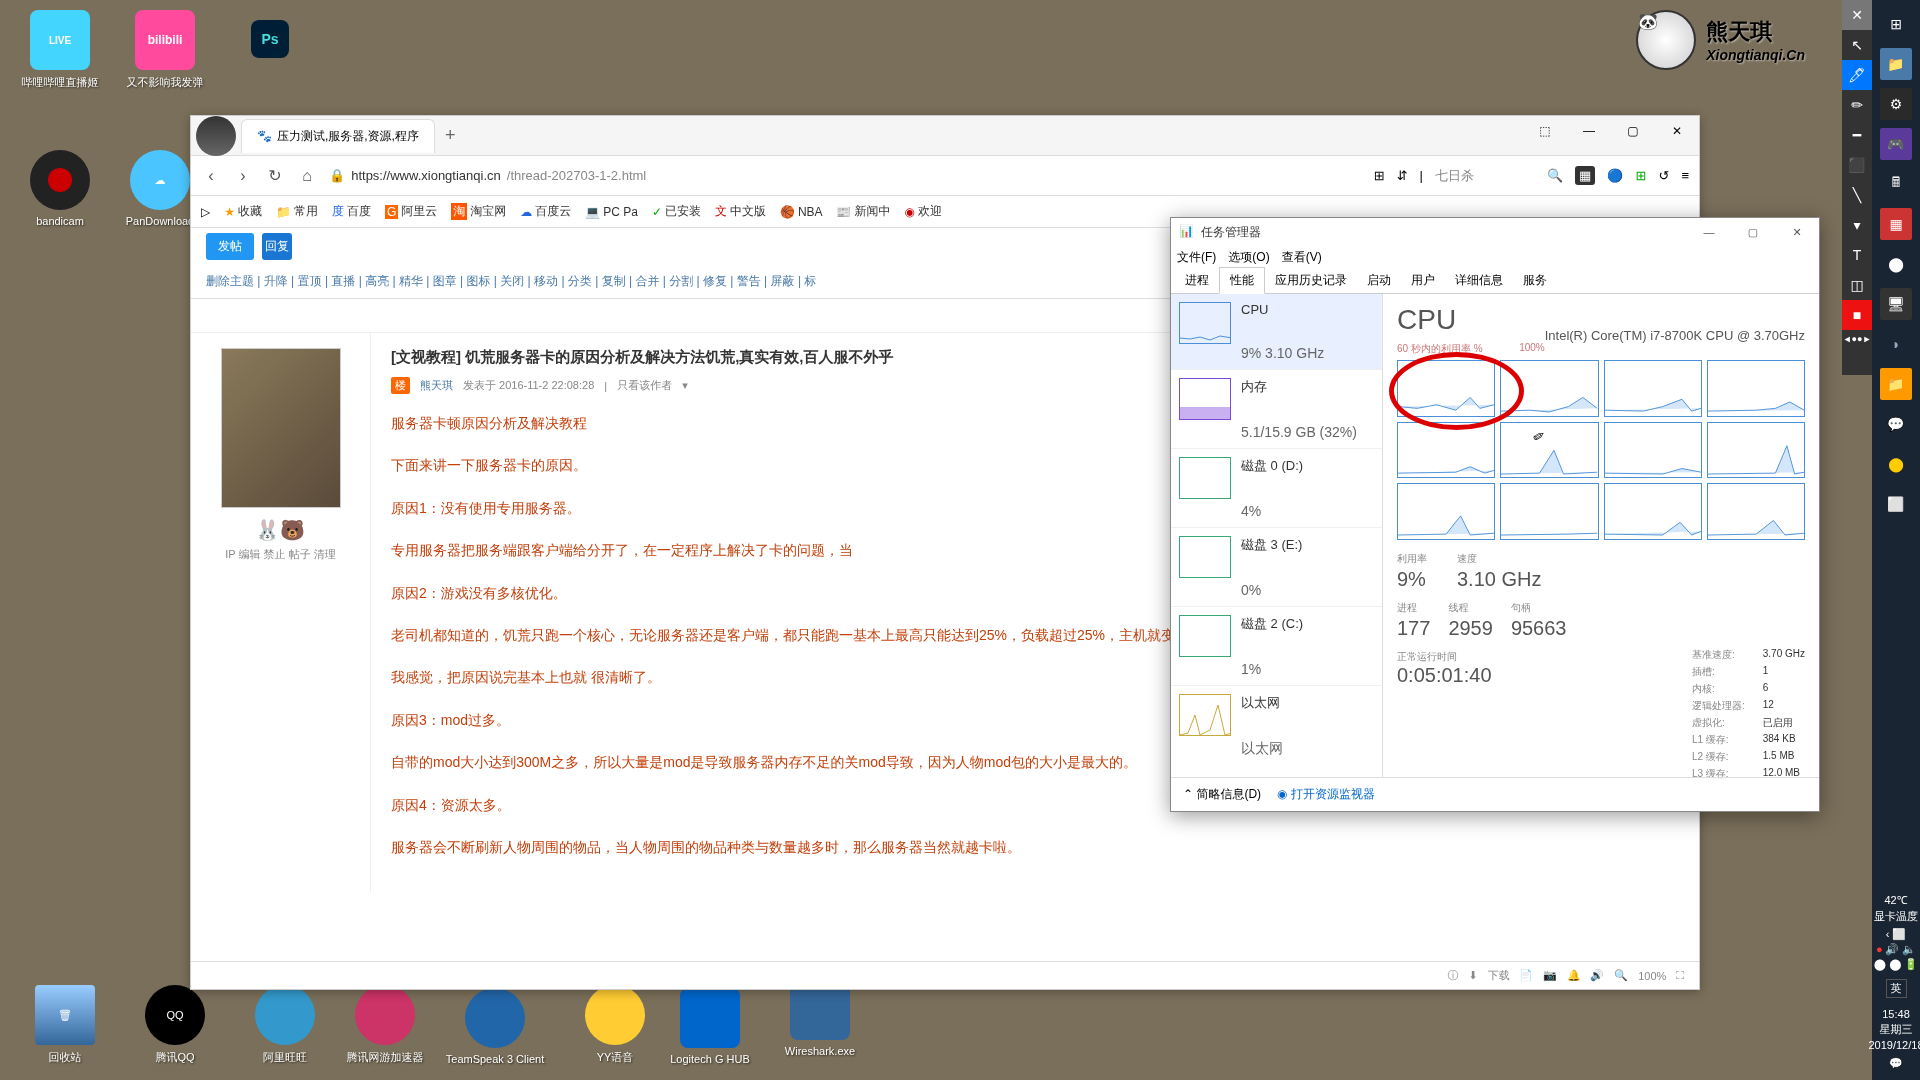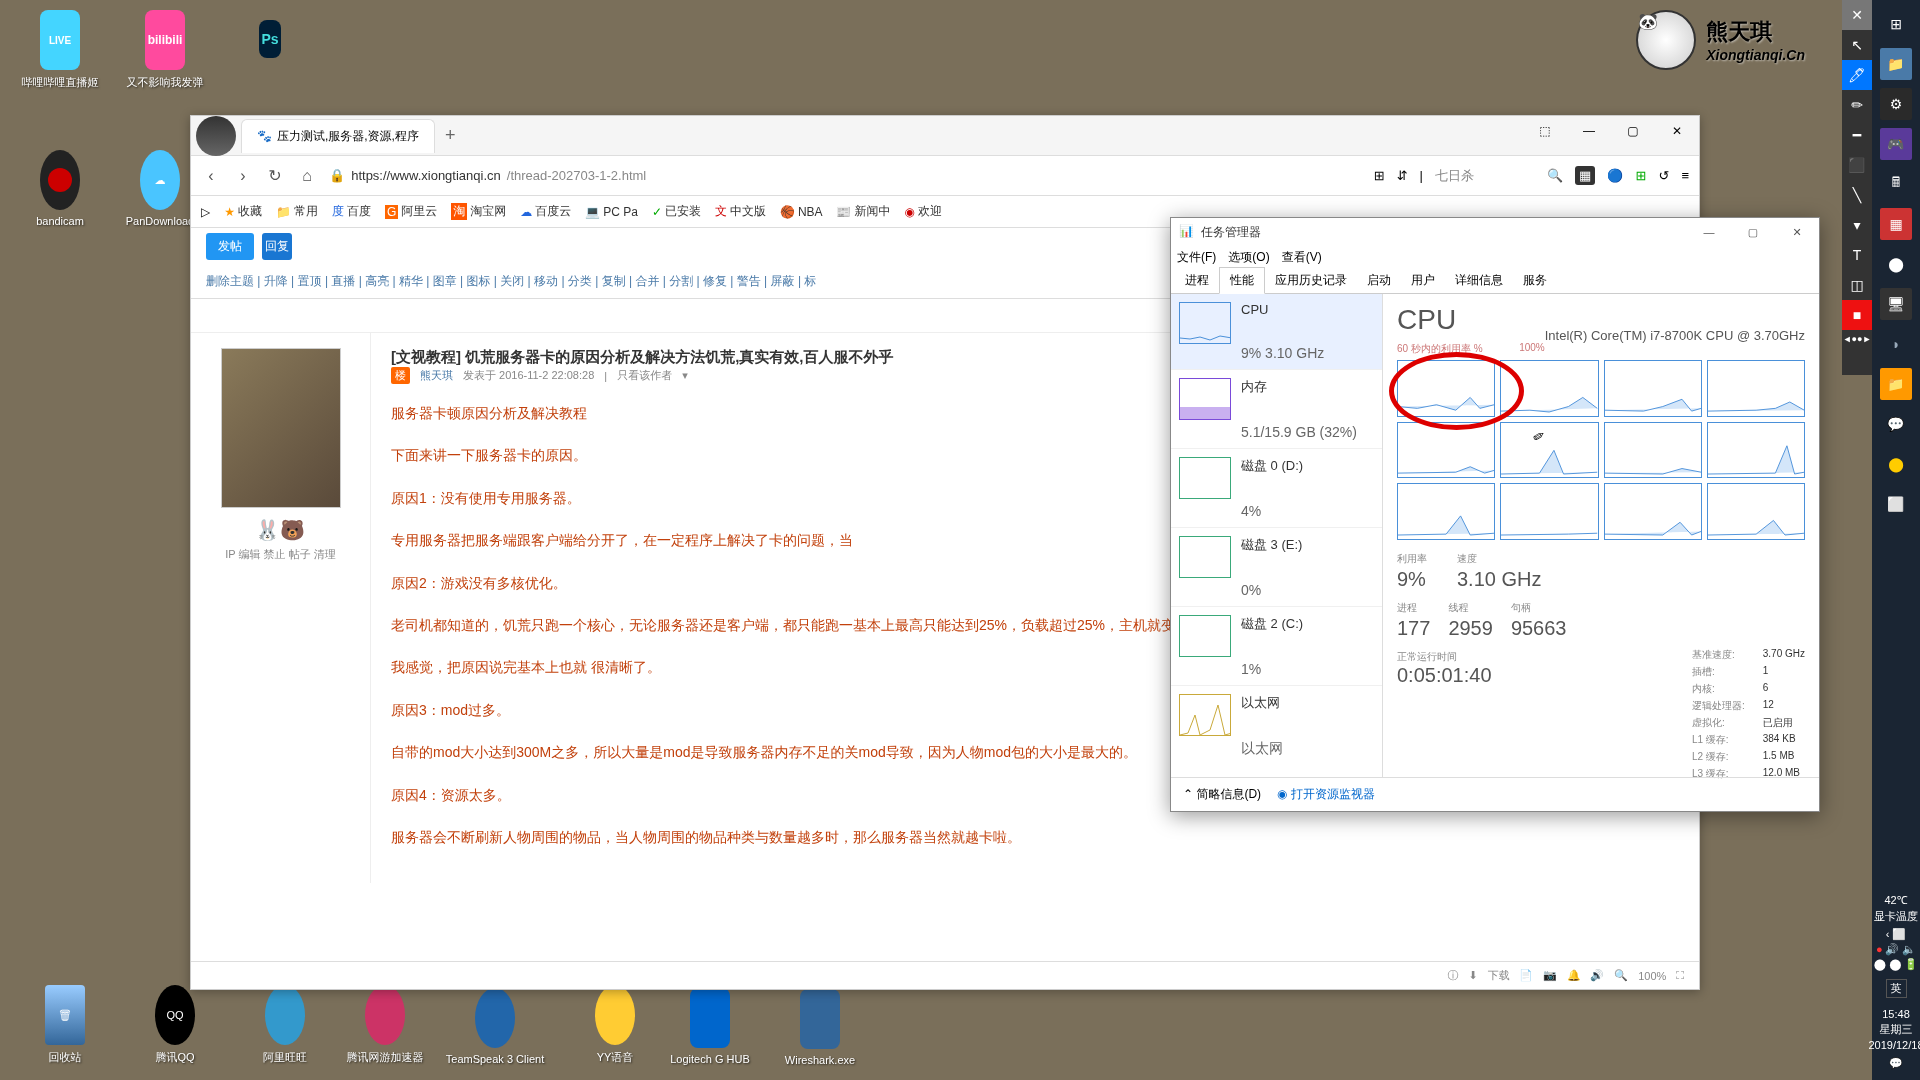--- a/index.html
+++ b/index.html
@@ -1,20 +1,20 @@
 <!DOCTYPE html>
 <html><head>
 <meta charset="utf-8">
 <style>
 *{margin:0;padding:0;box-sizing:border-box;font-family:"Microsoft YaHei",Arial,sans-serif;}
 body{width:1920px;height:1080px;background:#7a6f5a;position:relative;overflow:hidden;}
 
 
 .desktop-icon{position:absolute;width:100px;text-align:center;color:#fff;font-size:11px;}
-.desktop-icon .icon-box{width:40px;height:60px;margin:0 auto 5px;border-radius:8px;display:flex;align-items:center;justify-content:center;}
+.desktop-icon .icon-box{width:60px;height:60px;margin:0 auto 5px;border-radius:8px;display:flex;align-items:center;justify-content:center;}
 .desktop-icon .label{text-shadow:1px 1px 2px rgba(0,0,0,0.7);}
 
 
 .browser{position:absolute;left:190px;top:115px;width:1510px;height:875px;background:#fff;border:1px solid #ccc;box-shadow:0 2px 10px rgba(0,0,0,0.3);}
 .browser-tabs{height:40px;background:#f5f5f5;display:flex;align-items:center;border-bottom:1px solid #ddd;}
 .avatar{width:40px;height:40px;margin:0 5px;border-radius:50%;background:linear-gradient(#333,#666);}
 .tab{padding:8px 15px;background:#fff;border:1px solid #ddd;border-bottom:none;border-radius:6px 6px 0 0;font-size:12px;display:flex;align-items:center;gap:5px;}
 .tab-add{padding:0 10px;font-size:18px;color:#666;cursor:pointer;}
 .browser-toolbar{height:40px;display:flex;align-items:center;padding:0 10px;border-bottom:1px solid #ddd;gap:12px;}
 .nav-btn{width:20px;height:20px;color:#555;cursor:pointer;display:flex;align-items:center;justify-content:center;font-size:16px;}
@@ -32,21 +32,21 @@
 .btn-blue2{background:#1976d2;color:#fff;padding:5px 3px;border-radius:3px;font-size:12px;border:none;}
 .page-tabs{padding:8px 15px;font-size:12px;color:#4a7aa8;border-bottom:1px solid #ddd;}
 .page-stats{padding:8px 15px;font-size:12px;color:#888;text-align:right;border-bottom:1px solid #eee;}
 .page-stats .num{color:#f60;}
 .post{display:flex;}
 .post-sidebar{width:180px;padding:15px;text-align:center;border-right:1px solid #eee;}
 .post-avatar{width:120px;height:160px;margin:0 auto;background:linear-gradient(135deg,#8a7a5a,#5a4a3a);border:1px solid #ccc;}
 .post-icons{margin-top:10px;font-size:20px;}
 .post-meta{font-size:11px;color:#888;margin-top:5px;}
 .post-body{flex:1;padding:15px 20px;}
-.post-title{font-size:15px;color:#333;font-weight:bold;margin-bottom:0;}
+.post-title{font-size:15px;color:#333;font-weight:bold;margin-bottom:10px;}
 .post-info{font-size:11px;color:#888;margin-bottom:18px;display:flex;align-items:center;gap:10px;}
 .post-info .author{color:#4a7aa8;}
 .post-text p{font-size:14px;color:#c2410c;line-height:1.6;margin-bottom:20px;}
 .page-bottom{position:absolute;bottom:0;left:0;right:0;height:28px;border-top:1px solid #ddd;display:flex;align-items:center;justify-content:flex-end;padding:0 15px;font-size:11px;color:#888;gap:10px;}
 
 
 .win-controls{position:absolute;top:0;right:0;display:flex;}
 .win-btn{width:44px;height:30px;display:flex;align-items:center;justify-content:center;font-size:12px;cursor:pointer;}
 .sidebar-boxes{position:absolute;right:15px;top:470px;display:flex;flex-direction:column;gap:8px;}
 .side-box{width:24px;height:24px;border:1px solid #ccc;background:#fff;}
@@ -117,21 +117,21 @@
 
 <div class="desktop-icon" style="left:10px;top:10px">
   <div class="icon-box" style="background:#44d5ff;color:#fff;font-size:10px;font-weight:bold">LIVE</div>
   <div class="label">哔哩哔哩直播姬</div>
 </div>
 <div class="desktop-icon" style="left:115px;top:10px">
   <div class="icon-box" style="background:#ff4a9e;color:#fff;font-size:12px;font-weight:bold">bilibili</div>
   <div class="label">又不影响我发弹</div>
 </div>
 <div class="desktop-icon" style="left:245px;top:20px;width:50px">
-  <div class="icon-box" style="background:#001e36;color:#4dd;font-weight:bold;width:22px;height:38px;font-size:14px">Ps</div>
+  <div class="icon-box" style="background:#001e36;color:#4dd;font-weight:bold;width:38px;height:38px;font-size:14px">Ps</div>
 </div>
 <div class="desktop-icon" style="left:10px;top:150px">
   <div class="icon-box" style="background:#222;border-radius:50%;position:relative">
       <div style="width:24px;height:24px;background:#c00;border-radius:50%"></div>
     </div>
   <div class="label">bandicam</div>
 </div>
 <div class="desktop-icon" style="left:110px;top:150px">
   <div class="icon-box" style="background:#4ac5ff;border-radius:50%;color:#fff">☁</div>
   <div class="label">PanDownload</div>
@@ -158,21 +158,21 @@
   <div class="label">TeamSpeak 3 Client</div>
 </div>
 <div class="desktop-icon" style="left:565px;bottom:15px;top:auto">
   <div class="icon-box" style="background:#fc3;border-radius:50%"></div>
   <div class="label">YY语音</div>
 </div>
 <div class="desktop-icon" style="left:660px;bottom:15px;top:auto">
   <div class="icon-box" style="background:#06c;border-radius:8px"></div>
   <div class="label">Logitech G HUB</div>
 </div>
-<div class="desktop-icon" style="left:770px;bottom:14px;top:auto">
+<div class="desktop-icon" style="left:770px;bottom:23px;top:auto">
   <div class="icon-box" style="background:#369;border-radius:8px"></div>
   <div class="label">Wireshark.exe</div>
 </div>
 
 <div class="logo">
   <div class="logo-img">🐼</div>
   <div class="logo-text">
     <div>熊天琪</div>
     <div class="sub">Xiongtianqi.Cn</div>
   </div>

